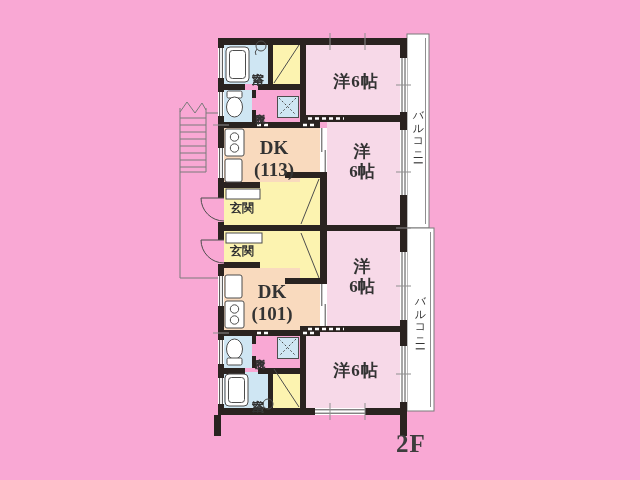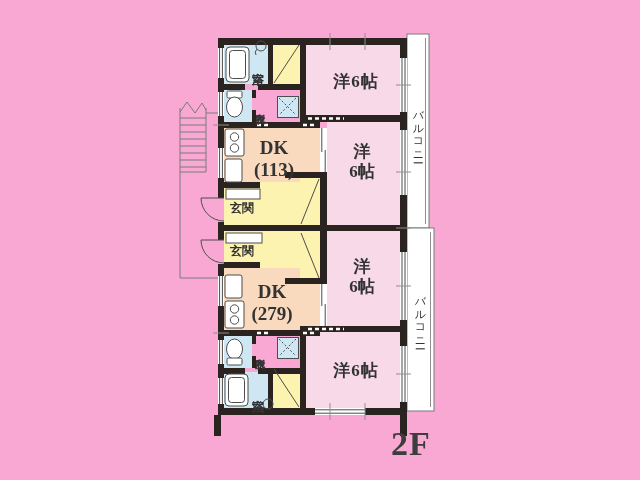--- a/index.html
+++ b/index.html
@@ -292,29 +292,29 @@
     <div>6帖</div>
   </div>
   <div class="lbl" style="left:356px;top:371px;font-size:17px;letter-spacing:1px;">洋6帖</div>
 
   <div class="lbl" style="left:274px;top:159px;font-size:19px;font-weight:600;">
     <div>DK</div>
     <div>(113)</div>
   </div>
   <div class="lbl" style="left:272px;top:303px;font-size:19px;font-weight:600;">
     <div>DK</div>
-    <div>(279)</div>
+    <div>(101)</div>
   </div>
 
   <div class="lbl" style="left:242px;top:209px;font-size:12px;">玄関</div>
   <div class="lbl" style="left:242px;top:252px;font-size:12px;">玄関</div>
 
   <div class="lbl vtext" style="left:257px;top:63px;font-size:12px;">浴室</div>
   <div class="lbl vtext" style="left:257px;top:390px;font-size:12px;">浴室</div>
 
   <div class="lbl vtext" style="left:260px;top:106px;font-size:10px;">脱衣所</div>
   <div class="lbl vtext" style="left:260px;top:351px;font-size:10px;">脱衣所</div>
 
   <div class="lbl vtext" style="left:418px;top:131px;font-size:11px;font-weight:400;letter-spacing:1px;">バルコニー</div>
   <div class="lbl vtext" style="left:420px;top:317px;font-size:11px;font-weight:400;letter-spacing:1px;">バルコニー</div>
 
-  <div class="lbl" style="left:411px;top:444px;font-size:34px;letter-spacing:1px;color:#3d3d3d;">2F</div>
+  <div class="lbl" style="left:411px;top:444px;font-size:25px;letter-spacing:1px;color:#3d3d3d;">2F</div>
 </div>
 
 </body></html>

